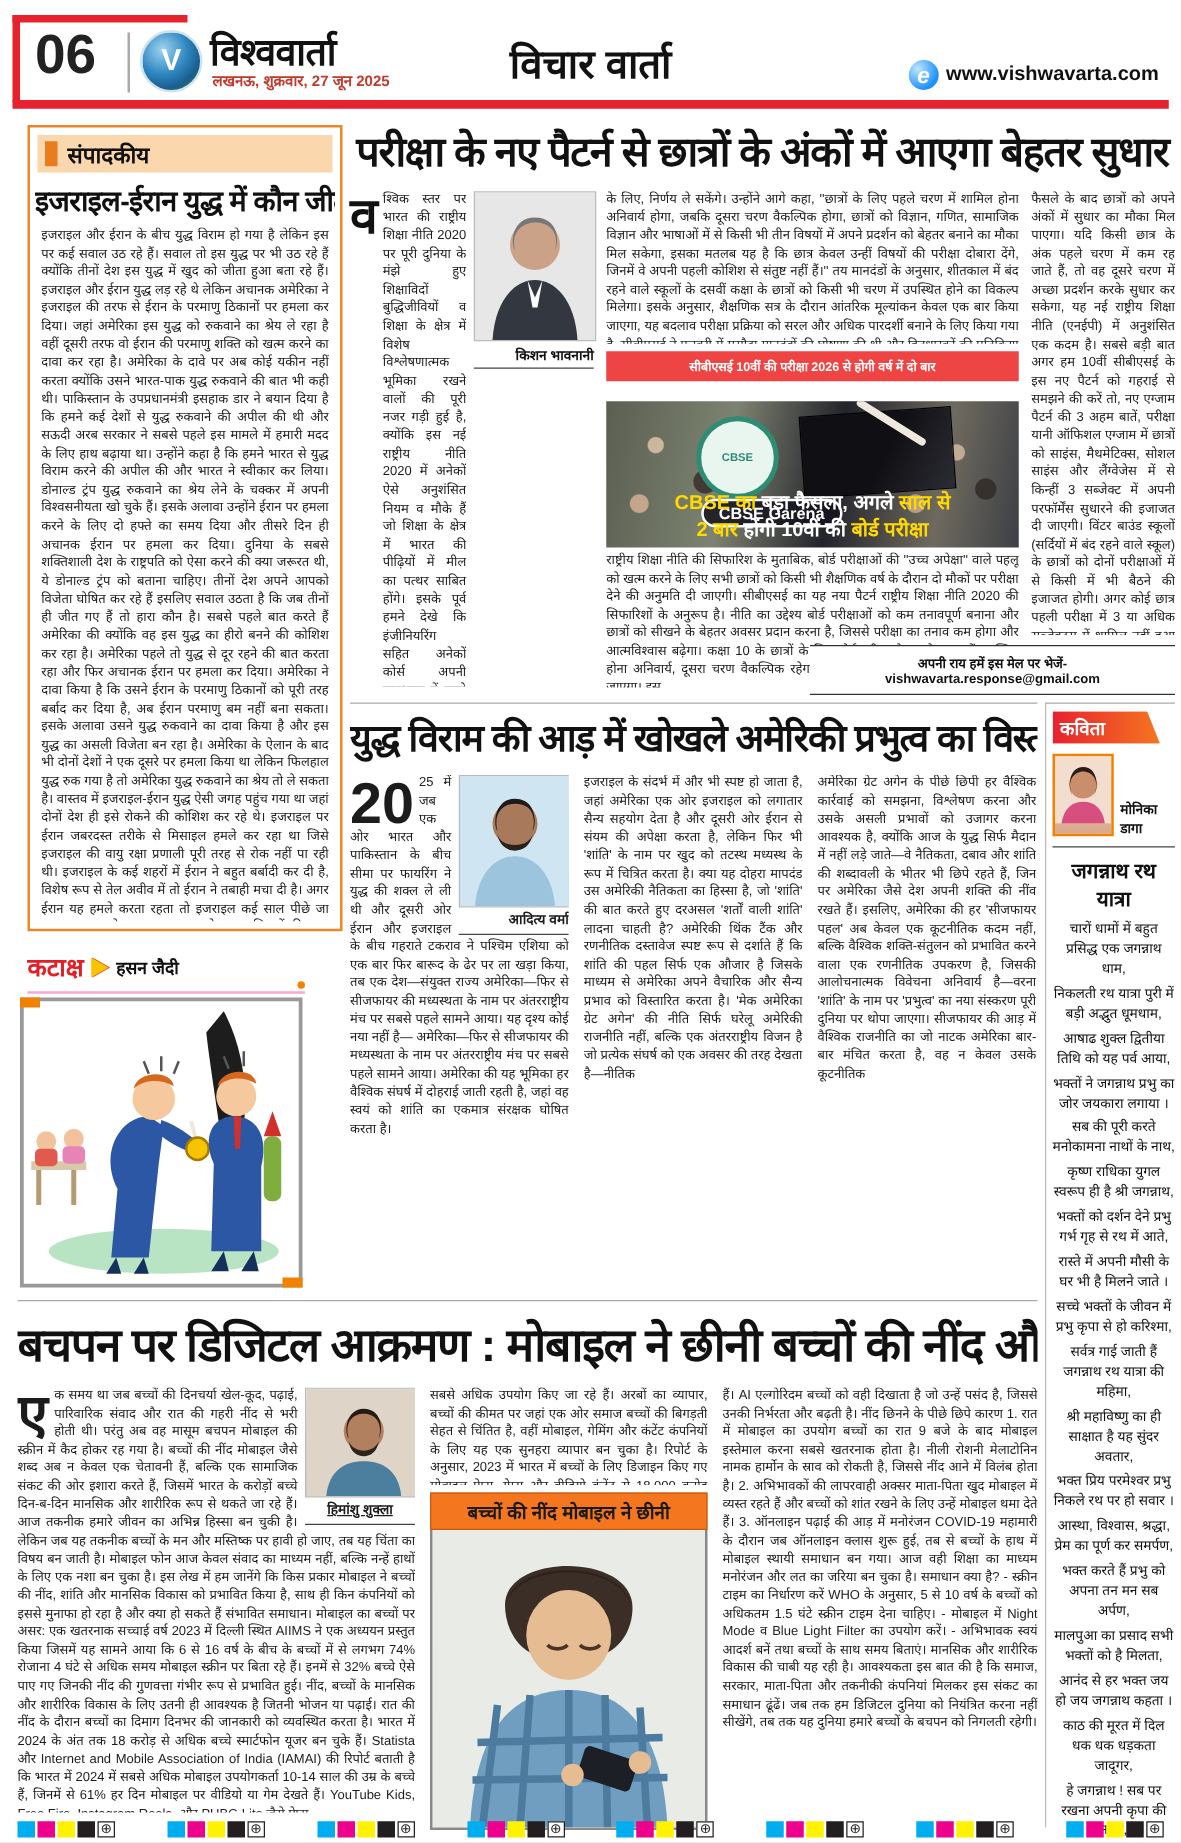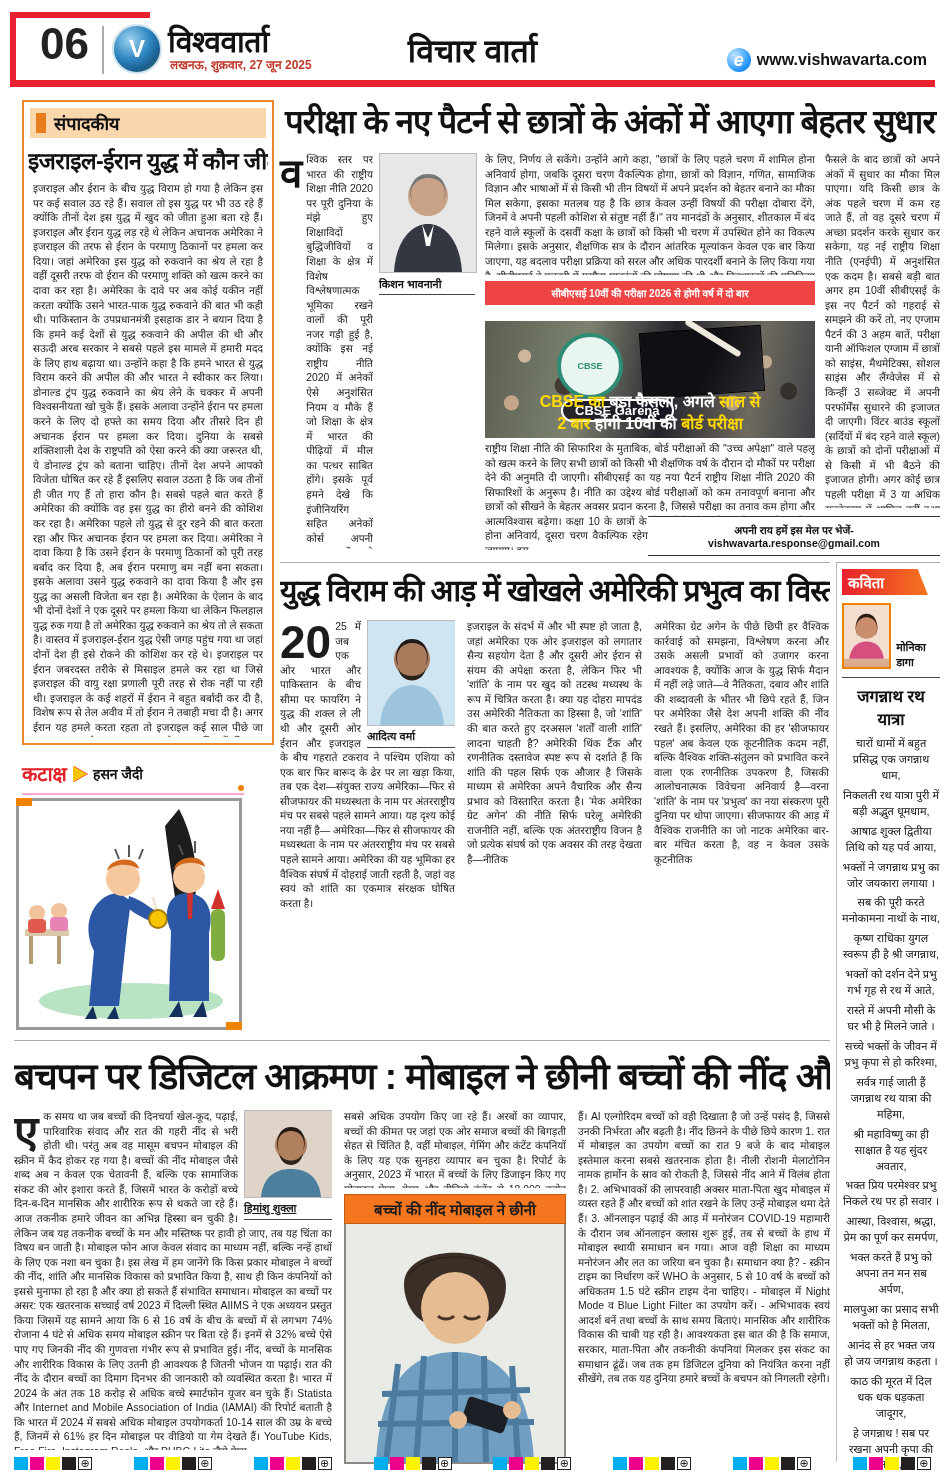--- a/index.html
+++ b/index.html
@@ -2,21 +2,21 @@
 <html><head>
 <meta charset="utf-8">
 <style>
   html,body{margin:0;padding:0;background:#d8d8d8;}
   #page{position:relative;width:945px;height:1474px;background:#ffffff;margin:0 auto;
         font-family:"Liberation Sans","DejaVu Sans",sans-serif;color:#111;overflow:hidden;}
   
   .red-top{position:absolute;left:10px;top:12px;width:140px;height:6px;background:#e8212e;}
   .red-left{position:absolute;left:10px;top:12px;width:6px;height:70px;background:#e8212e;}
   .red-bottom{position:absolute;left:10px;top:80px;width:925px;height:7px;background:#e8212e;}
-  .pagenum{position:absolute;left:40px;top:22px;font-size:44px;font-weight:700;color:#222;line-height:1;}
+  .pagenum{position:absolute;left:28px;top:22px;font-size:44px;font-weight:700;color:#222;line-height:1;}
   .mast-div{position:absolute;left:102px;top:26px;width:2px;height:48px;background:#aaa;}
   .logo{position:absolute;left:112px;top:24px;width:46px;height:46px;border-radius:50%;
         background:radial-gradient(circle at 35% 30%,#9fd4f0 0%,#2e86c1 45%,#1b5e8f 70%,#2e7d32 100%);
         display:flex;align-items:center;justify-content:center;color:#fff;font-weight:900;font-size:24px;
         border:2px solid #cfe3ee;}
   .paper-name{position:absolute;left:168px;top:20px;font-size:30px;font-weight:900;color:#111;letter-spacing:-0.5px;}
   .dateline{position:absolute;left:170px;top:56px;font-size:12px;font-weight:700;color:#c0392b;}
   .section-title{position:absolute;left:0;right:0;top:28px;text-align:center;font-size:32px;font-weight:900;color:#111;}
   .website{position:absolute;right:18px;top:48px;font-size:16px;font-weight:800;color:#111;display:flex;align-items:center;gap:6px;}
   .e-icon{width:24px;height:24px;border-radius:50%;background:radial-gradient(circle at 30% 30%,#bfe6ff,#1e90ff 70%);
@@ -40,21 +40,21 @@
   .corner1{position:absolute;left:-3px;top:-3px;width:16px;height:8px;background:#f08200;}
   .corner2{position:absolute;right:-3px;bottom:-3px;width:16px;height:8px;background:#f08200;}
   
   .article1{position:absolute;left:280px;top:98px;width:660px;height:458px;}
   .a1-head{font-size:33px;font-weight:900;letter-spacing:-1px;white-space:nowrap;overflow:hidden;text-align:center;}
   .a1-cols{display:flex;gap:10px;margin-top:10px;}
   .a1c1{width:195px;}
   .a1c2{width:330px;}
   .a1c3{width:115px;position:relative;height:400px;}
   .dropcap{float:left;font-size:40px;font-weight:900;line-height:0.9;padding:2px 4px 0 0;}
-  .photo{float:right;width:96px;margin:0 0 2px 6px;text-align:left;}
+  .photo{float:right;width:96px;margin:0 0 2px 6px;text-align:right;}
   .photo .ph-img{width:96px;height:118px;background:linear-gradient(#f2f2f2,#cfcfcf);border:1px solid #bbb;position:relative;overflow:hidden;}
   .ph-cap{font-size:11px;font-weight:800;padding:3px 0;border-bottom:1px solid #444;}
   .cbse-banner{background:#ef4444;color:#fff;font-weight:900;font-size:10px;text-align:center;padding:5px 2px;margin:6px 0 16px 0;white-space:nowrap;overflow:hidden;}
   .cbse-img{position:relative;height:117px;background:linear-gradient(100deg,#5a5f52 0%,#7d8370 30%,#23232b 55%,#6f6a5f 80%,#3c3f45 100%);overflow:hidden;}
   .cbse-img .crowd{position:absolute;inset:0;background:
      radial-gradient(circle at 12% 30%,rgba(230,200,170,.8) 0 6px,transparent 7px),
      radial-gradient(circle at 24% 55%,rgba(60,50,45,.9) 0 9px,transparent 10px),
      radial-gradient(circle at 8% 70%,rgba(220,180,150,.8) 0 7px,transparent 8px),
      radial-gradient(circle at 30% 25%,rgba(40,35,30,.9) 0 8px,transparent 9px),
      radial-gradient(circle at 85% 35%,rgba(230,200,170,.7) 0 6px,transparent 7px),
@@ -86,21 +86,21 @@
   .poem-lines{font-size:11px;font-weight:400;line-height:1.45;text-align:center;}
   .poem-lines div{margin-bottom:4px;}
   
   .article3{position:absolute;left:14px;top:1040px;width:816px;height:415px;border-top:1px solid #aaa;padding-top:8px;box-sizing:border-box;}
   .a3-head{font-size:37px;font-weight:900;letter-spacing:-1px;white-space:nowrap;overflow:hidden;text-align:center;}
   .a3-cols{display:flex;gap:12px;margin-top:10px;}
   .a3c1{width:318px;height:340px;}
   .a3c2{width:222px;height:340px;}
   .a3c3{width:252px;height:340px;}
   .dropcap3{float:left;font-size:44px;font-weight:900;line-height:0.9;padding:2px 5px 0 0;}
-  .photo-sm{float:right;width:88px;margin:0 0 2px 6px;text-decoration:underline;}
+  .photo-sm{float:right;width:88px;margin:0 0 2px 6px;text-align:center;text-decoration:underline;}
   .photo-sm .ph-img{width:92px;height:86px;background:linear-gradient(#e9e2da,#bba globalization);background:linear-gradient(#e9e2da,#b7a492);border:1px solid #bbb;position:relative;overflow:hidden;}
   .caption-banner{background:#f4761f;color:#1a1a1a;font-weight:900;font-size:15px;text-align:center;padding:4px 2px;margin:6px 0 0 0;border:1px solid #c65c10;white-space:nowrap;overflow:hidden;}
   .boy-photo{border:2px solid #888;border-top:none;height:238px;background:linear-gradient(#eef0ec,#d7ddd4);position:relative;overflow:hidden;}
   
   .print-marks{position:absolute;left:14px;right:14px;bottom:2px;height:15px;display:flex;justify-content:space-between;}
   .cmyk-group{display:flex;gap:2px;}
   .cmyk-sq{width:14px;height:13px;}
   .reg{width:14px;height:13px;border:1px solid #222;box-sizing:border-box;background:#fff;font-size:11px;line-height:11px;text-align:center;color:#222;}
   .silh{position:absolute;inset:0;}
 </style>

